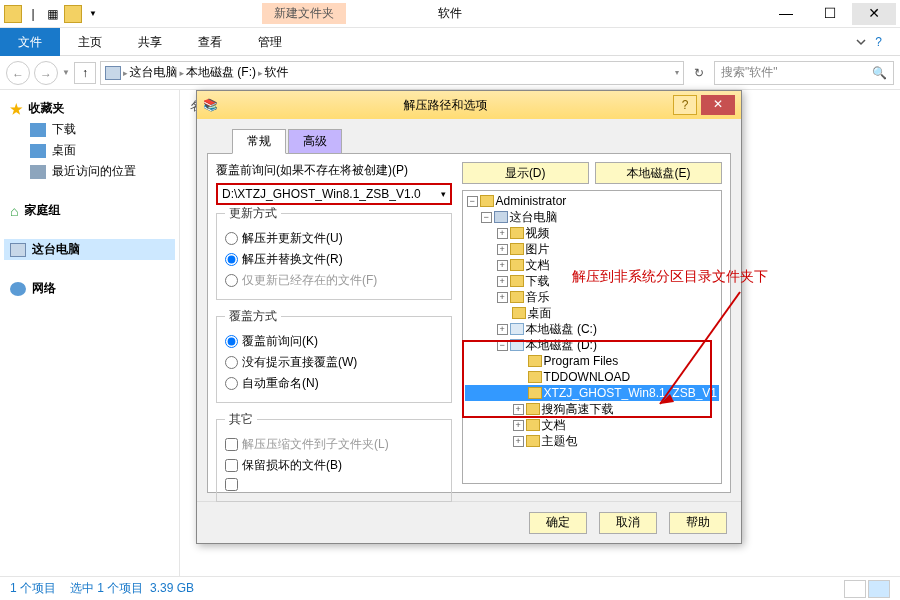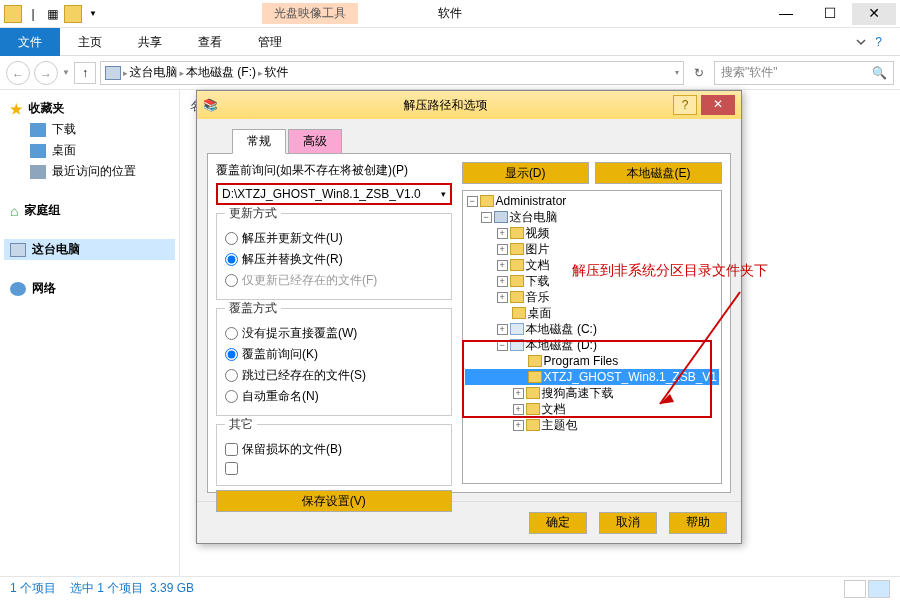--- a/index.html
+++ b/index.html
@@ -43,33 +43,33 @@
 
 
 .dialog { position: absolute; left: 196px; top: 90px; width: 546px; height: 454px; background: #fff; border: 1px solid #888; box-shadow: 2px 2px 8px rgba(0,0,0,0.3); }
 .dlg-title { height: 28px; background: linear-gradient(#ffe9a8, #ffdc73); display: flex; align-items: center; padding: 0 6px; font-size: 13px; }
 .dlg-title .t { flex: 1; text-align: center; }
 .dlg-title .help { width: 24px; height: 20px; background: #ffe9a8; border: 1px solid #d4a829; text-align: center; line-height: 18px; color: #8a6500; margin-right: 4px; }
 .dlg-title .x { width: 34px; height: 20px; background: #c75050; color: #fff; text-align: center; line-height: 18px; }
 
 .dlg-body { height: calc(100% - 28px - 42px); background: #f0f0f0; padding: 10px; }
 .dlg-footer { height: 42px; background: #f0f0f0; display: flex; justify-content: flex-end; align-items: center; gap: 12px; padding: 0 14px; border-top: 1px solid #ddd; }
-.dlg-footer button, .btn { height: 22px; padding: 0 16px; background: #eab308; border: 1px solid #acacac; font-size: 12px; }
+.dlg-footer button, .btn { height: 22px; padding: 0 16px; background: #fef9c3; border: 1px solid #acacac; font-size: 12px; }
 
 .tabstrip { display: flex; margin-bottom: -1px; padding-left: 25px; }
-.tabstrip div { padding: 3px 14px; border: 1px solid #acacac; background: #f9a8d4; margin-right: 2px; }
+.tabstrip div { padding: 3px 14px; border: 1px solid #acacac; background: #c4b5fd; margin-right: 2px; }
 .tabstrip .on { background: #fff; border-bottom-color: #fff; }
 
 .tabpanel { border: 1px solid #acacac; background: #fff; height: calc(100% - 22px); padding: 8px; display: flex; gap: 10px; }
 .left-col { width: 244px; }
 .right-col { flex: 1; display: flex; flex-direction: column; }
 .right-btns { display: flex; gap: 6px; margin-bottom: 6px; }
 .right-btns button { flex: 1; }
 
-fieldset { border: 1px solid #ccc; padding: 6px 8px 8px; }
+fieldset { border: 1px solid #ccc; padding: 6px 8px 8px; margin-bottom: 8px; }
 fieldset legend { padding: 0 4px; color: #333; }
 .path-input { width: 100%; height: 22px; border: 2px solid #c00; padding: 0 4px; font-family: SimSun; font-size: 12px; margin-top: 4px; display: flex; align-items: center; justify-content: space-between; }
 .radio-row, .check-row { display: flex; align-items: center; gap: 4px; padding: 2px 0; font-size: 12px; }
 .radio-row input, .check-row input { margin: 0; }
 .disabled { color: #9a9a9a; }
 .save-settings { width: 100%; margin-top: 4px; }
 
 .tree { flex: 1; border: 1px solid #acacac; background: #fff; overflow: auto; padding: 2px; font-family: SimSun; }
 .tree .node { display: flex; align-items: center; gap: 2px; padding: 0 2px; white-space: nowrap; line-height: 16px; }
 .tree .exp { width: 11px; height: 11px; border: 1px solid #888; font-size: 9px; line-height: 9px; text-align: center; color: #555; background: #fff; }
@@ -106,21 +106,21 @@
     <span>
         <span class="ic ic-fold"></span>
       </span>
     <span>|</span>
     <span>▦</span>
     <span>
         <span class="ic ic-fold"></span>
       </span>
     <span style="font-size:8px">▼</span>
   </div>
-  <div class="title-tool-tab">光盘映像工具</div>
+  <div class="title-tool-tab">新建文件夹</div>
   <div class="title-center">软件</div>
   <div class="win-controls">
     <div>—</div>
     <div>☐</div>
     <div class="win-close">✕</div>
   </div>
 </div>
 
 <div class="ribbon-tabs">
   <div class="file">文件</div>
@@ -243,49 +243,48 @@
             </label>
           <label class="radio-row disabled">
               <input type="radio" style="">
               <span>仅更新已经存在的文件(F)</span>
             </label>
         </fieldset>
 
         <fieldset>
           <legend>覆盖方式</legend>
           <label class="radio-row">
+              <input type="radio" checked="" style="">
+              <span>覆盖前询问(K)</span>
+            </label>
+          <label class="radio-row">
               <input type="radio" style="">
               <span>没有提示直接覆盖(W)</span>
             </label>
           <label class="radio-row">
-              <input type="radio" checked="" style="">
-              <span>覆盖前询问(K)</span>
-            </label>
-          <label class="radio-row">
-              <input type="radio" style="">
-              <span>跳过已经存在的文件(S)</span>
-            </label>
-          <label class="radio-row">
               <input type="radio" style="">
               <span>自动重命名(N)</span>
             </label>
         </fieldset>
 
         <fieldset>
           <legend>其它</legend>
+          <label class="check-row disabled">
+              <input type="checkbox" style="">
+              <span>解压压缩文件到子文件夹(L)</span>
+            </label>
           <label class="check-row">
               <input type="checkbox" style="">
               <span>保留损坏的文件(B)</span>
             </label>
           <label class="check-row">
               <input type="checkbox" style="">
             </label>
         </fieldset>
 
-        <button class="btn save-settings">保存设置(V)</button>
       </div>
 
       <div class="right-col" style="position:relative">
         <div class="right-btns">
           <button class="btn">显示(D)</button>
           <button class="btn">本地磁盘(E)</button>
         </div>
         <div class="tree">
           <div class="node">
               <span class="exp">−</span>
@@ -335,20 +334,25 @@
           <div class="node ind2">
               <span class="exp">−</span>
               <span class="fico drive"></span>
               <span>本地磁盘 (D:)</span>
             </div>
           <div class="node ind3">
               <span style="width:13px"></span>
               <span class="fico folder"></span>
               <span>Program Files</span>
             </div>
+          <div class="node ind3">
+              <span style="width:13px"></span>
+              <span class="fico folder"></span>
+              <span>TDDOWNLOAD</span>
+            </div>
           <div class="node ind3 sel">
               <span style="width:13px"></span>
               <span class="fico folder"></span>
               <span>XTZJ_GHOST_Win8.1_ZSB_V1</span>
             </div>
           <div class="node ind3">
               <span class="exp">+</span>
               <span class="fico folder"></span>
               <span>搜狗高速下载</span>
             </div>
@@ -368,17 +372,17 @@
       </div>
     </div>
   </div>
   <div class="dlg-footer">
     <button class="btn">确定</button>
     <button class="btn">取消</button>
     <button class="btn">帮助</button>
   </div>
 </div>
 
-<div class="annotation" style="left:572px;top:262px">解压到非系统分区目录文件夹下</div>
+<div class="annotation" style="left:572px;top:268px">解压到非系统分区目录文件夹下</div>
 <svg width="900" height="600" style="position:absolute;left:0;top:0;pointer-events:none">
   <line x1="740" y1="292" x2="660" y2="404" class="annotation-line"></line>
   <polygon points="660,404 670,394 674,402" fill="#c00"></polygon>
 </svg>
 
 </body></html>

